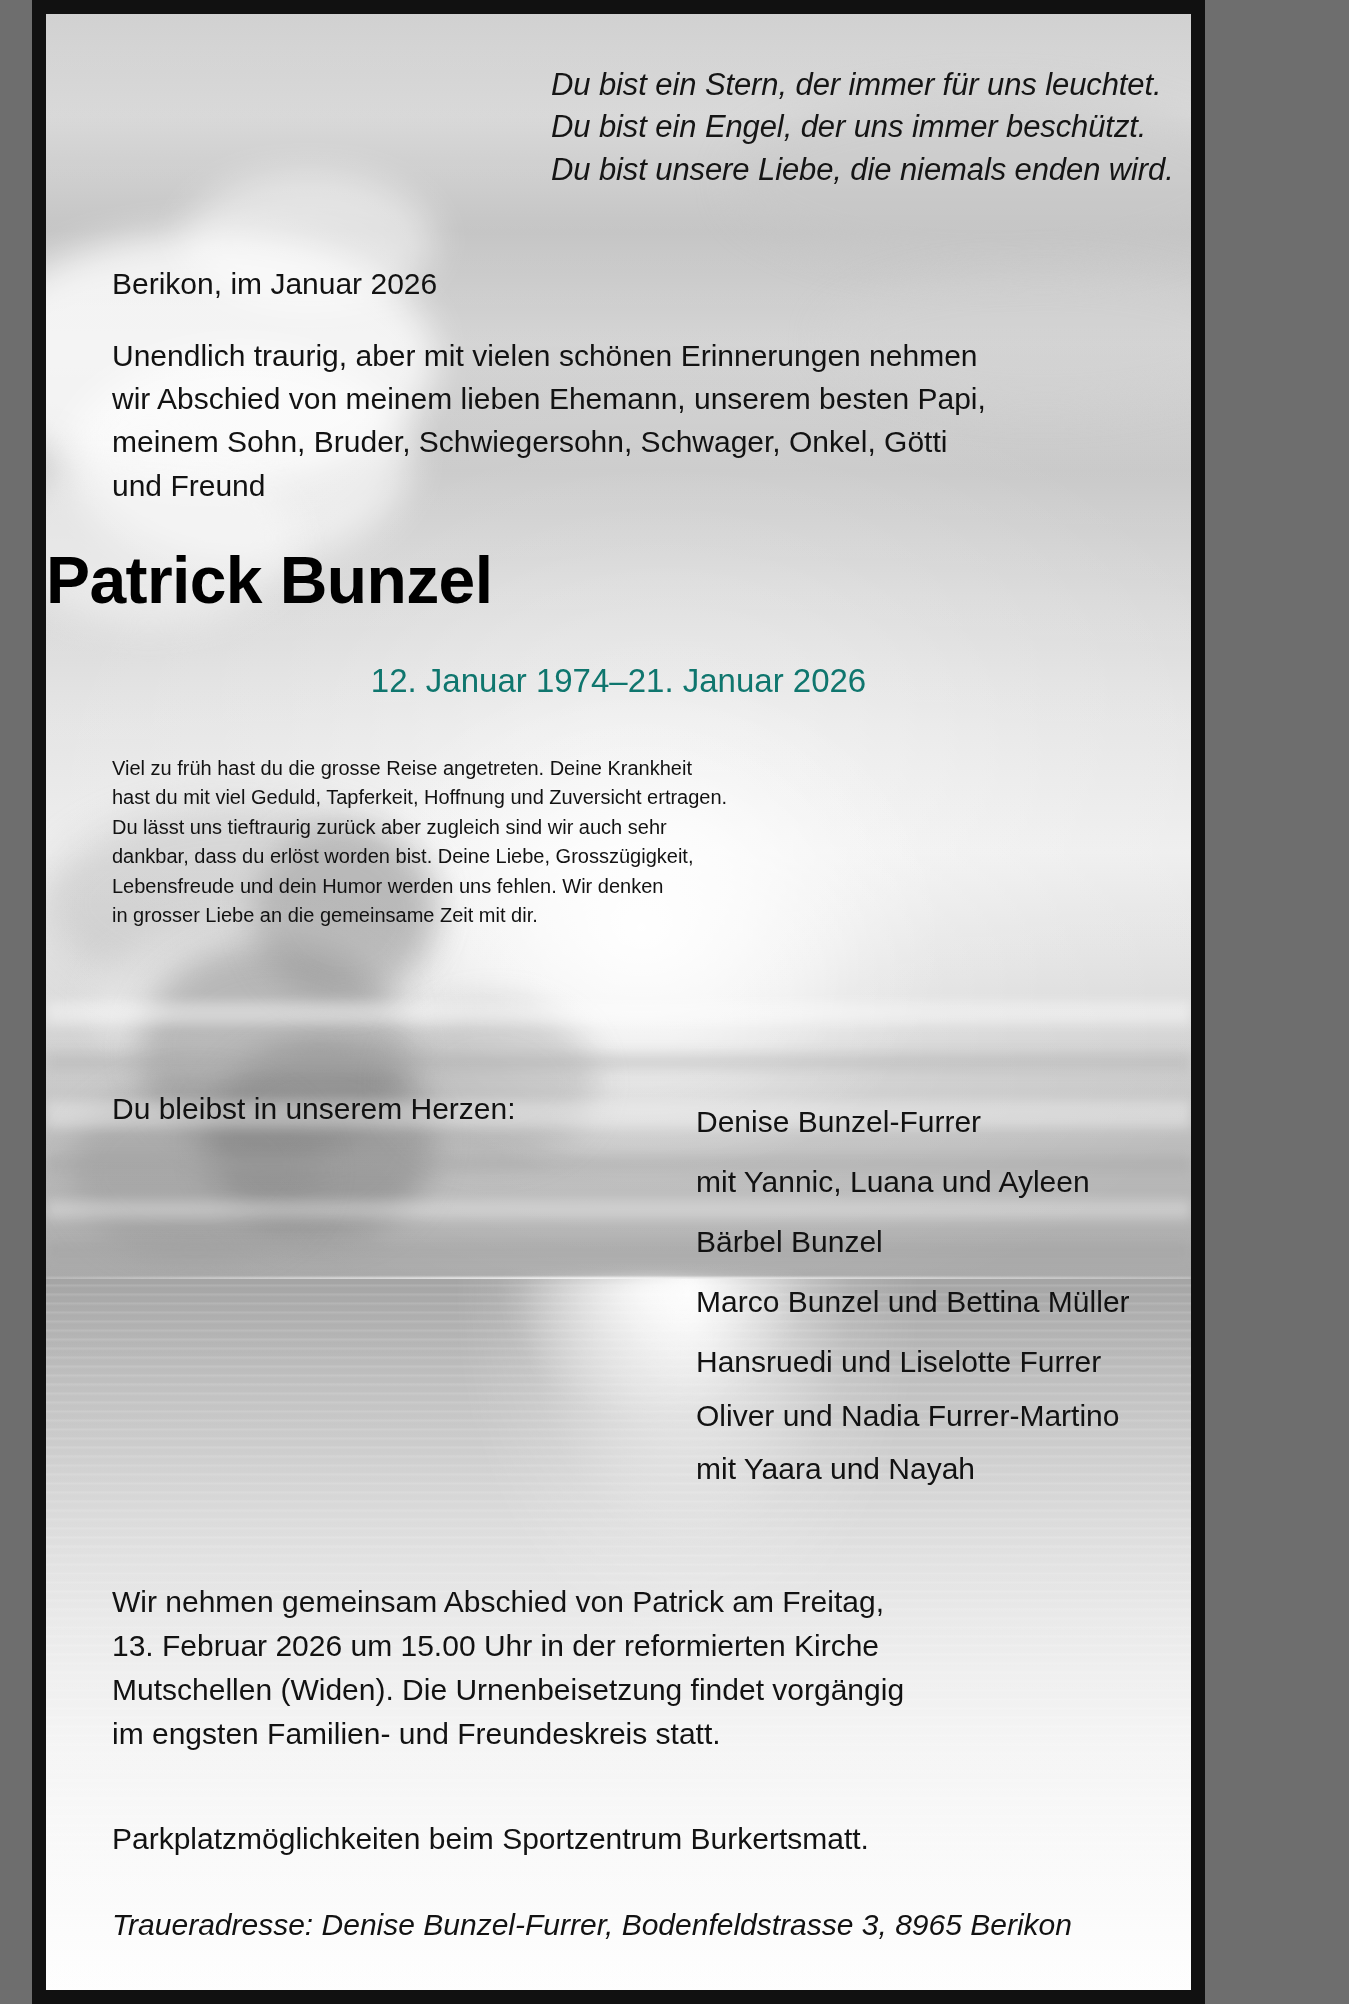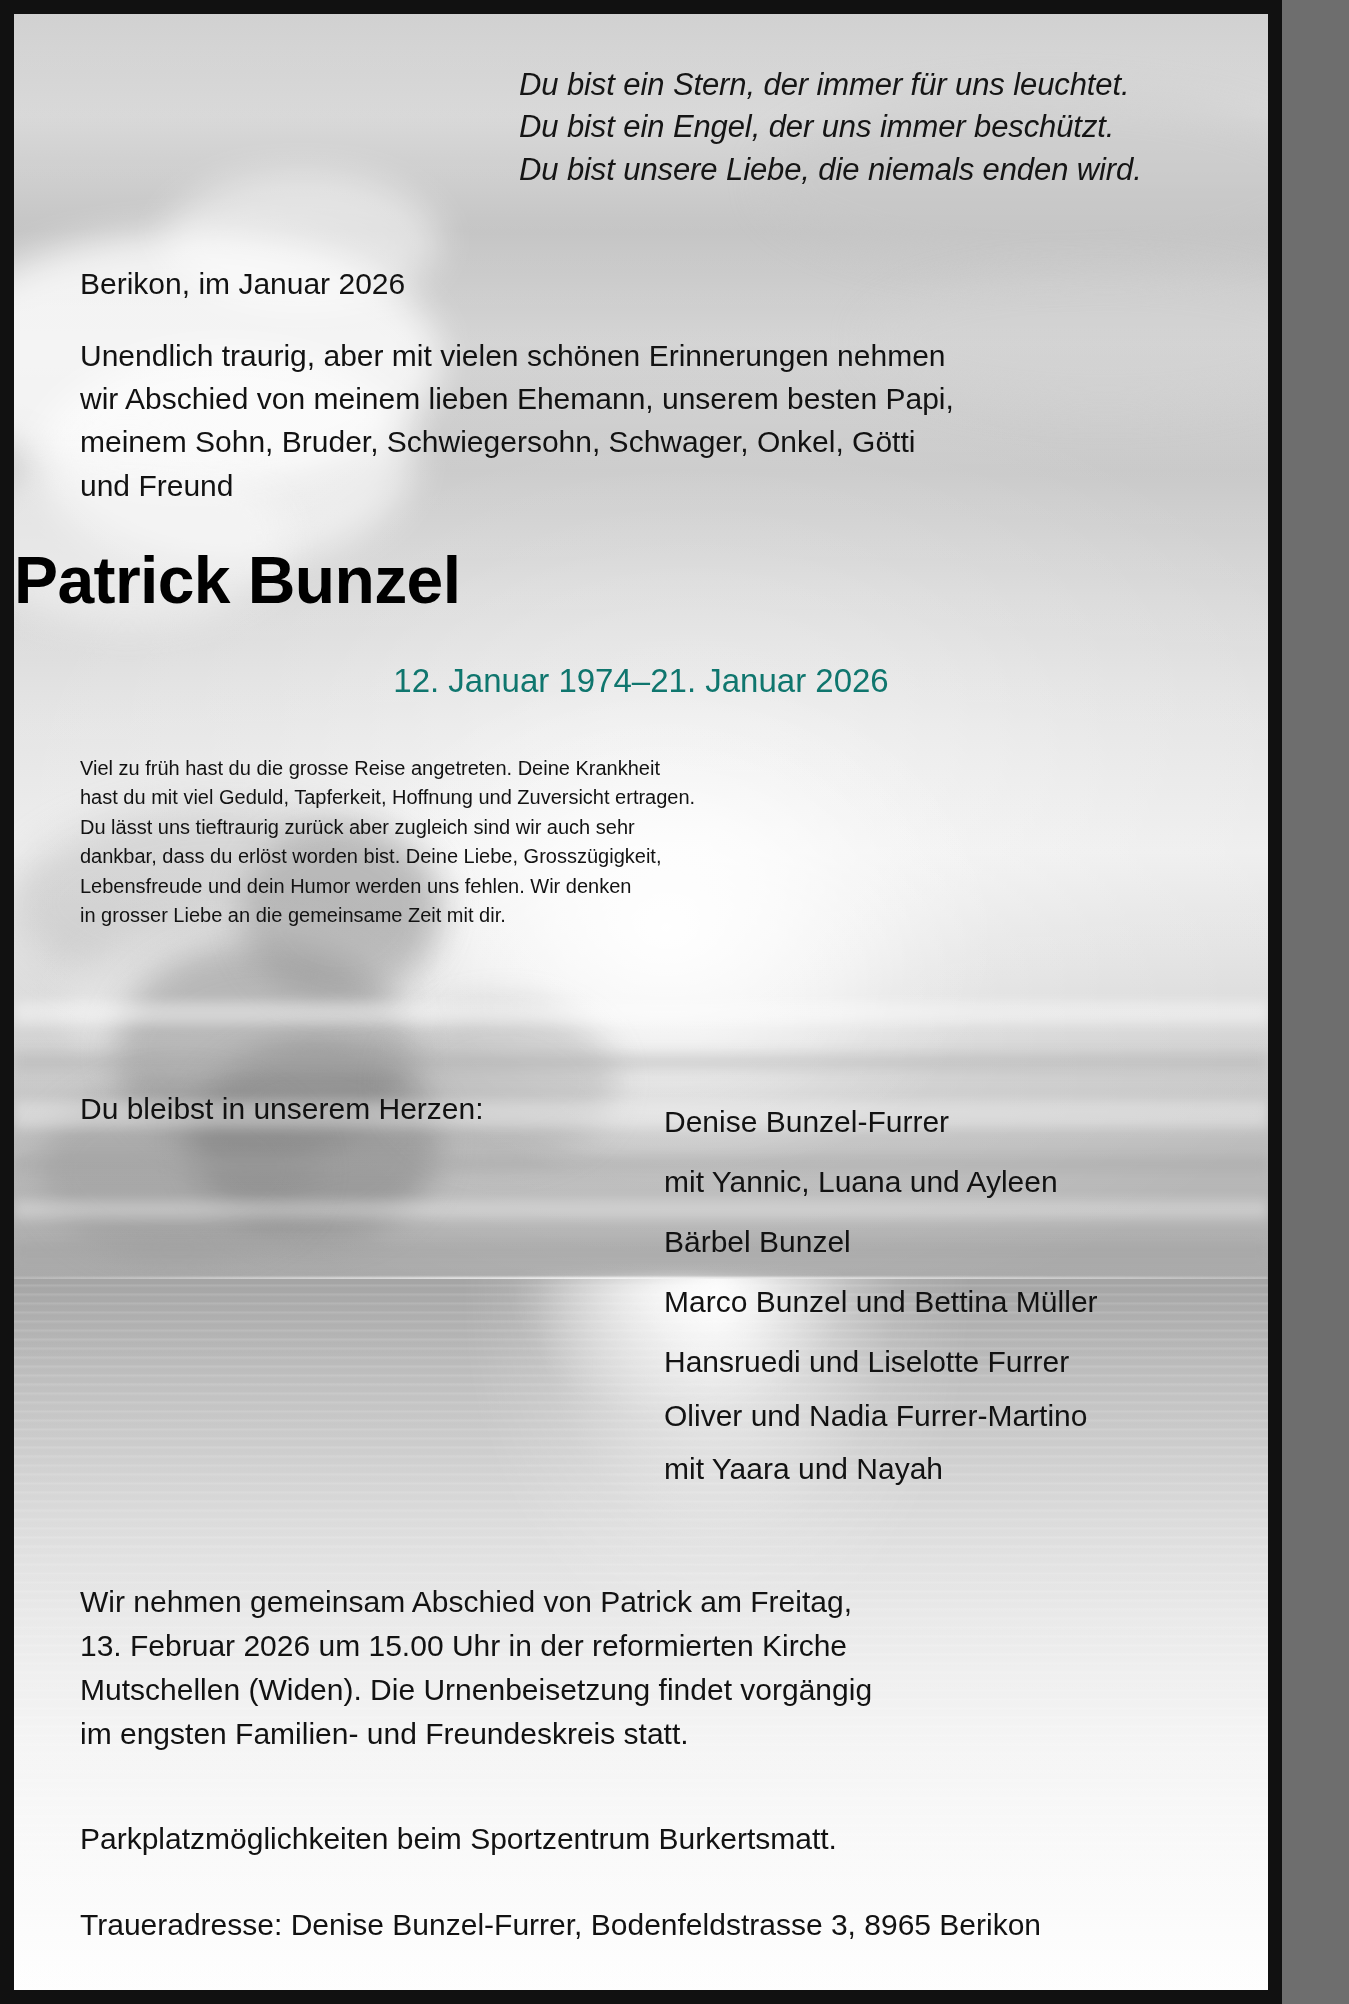--- a/index.html
+++ b/index.html
@@ -8,26 +8,27 @@
     padding: 0;
     background: #6e6e6e;
   }
   body {
     font-family: "Liberation Sans", "DejaVu Sans", sans-serif;
   }
 
   
   .notice {
     position: relative;
-    width: 1282px;
+    width: 1173px;
     height: 2004px;
     box-sizing: border-box;
     background: #111111;
     padding: 14px;
     overflow: hidden;
+    margin-left: 32px;
   }
 
   .canvas {
     position: relative;
     width: 100%;
     height: 100%;
     overflow: hidden;
     background: #d8d8d8;
   }
 
@@ -277,20 +278,21 @@
     left: 66px;
     top: 1808px;
     font-size: 30px;
   }
 
   .mourning-address {
     position: absolute;
     left: 66px;
     top: 1894px;
     font-size: 30px;
+    font-style: italic;
   }
 </style>
 </head>
 <body>
 
 <div class="notice">
   <div class="canvas">
 
     <div class="bg">
       <div class="bg-sky"></div>

